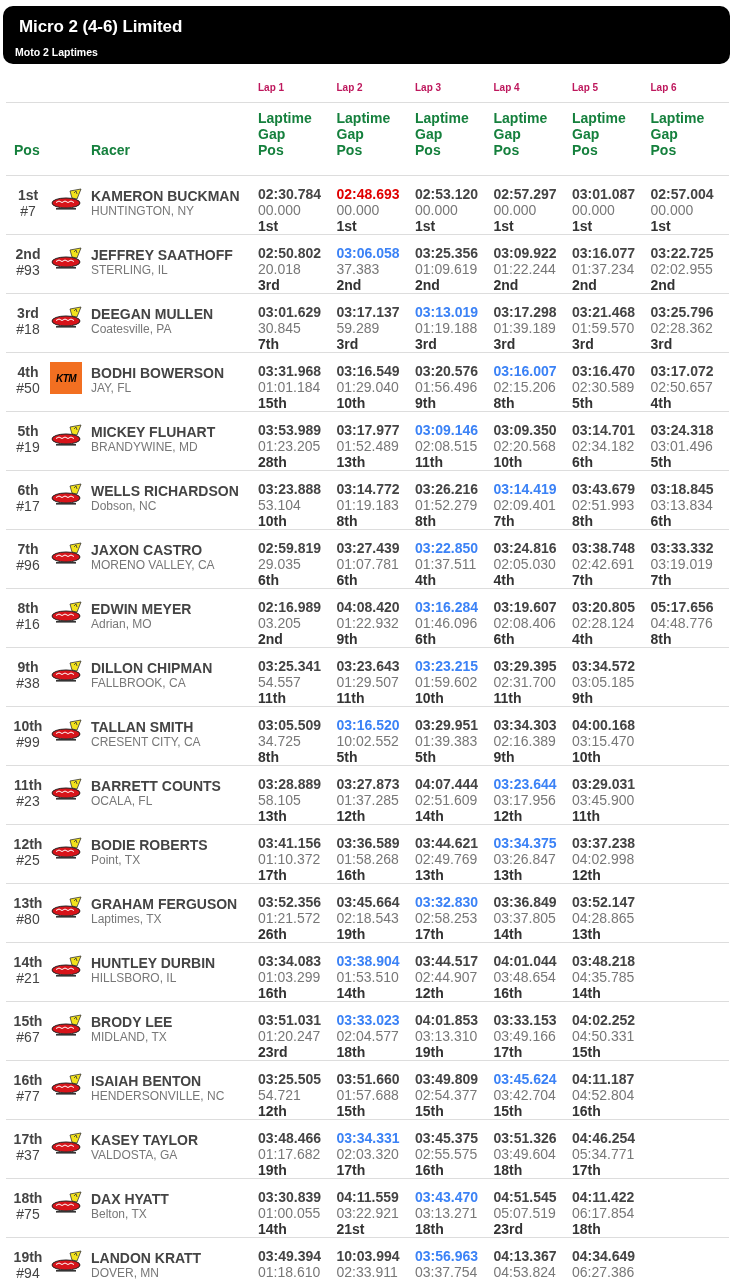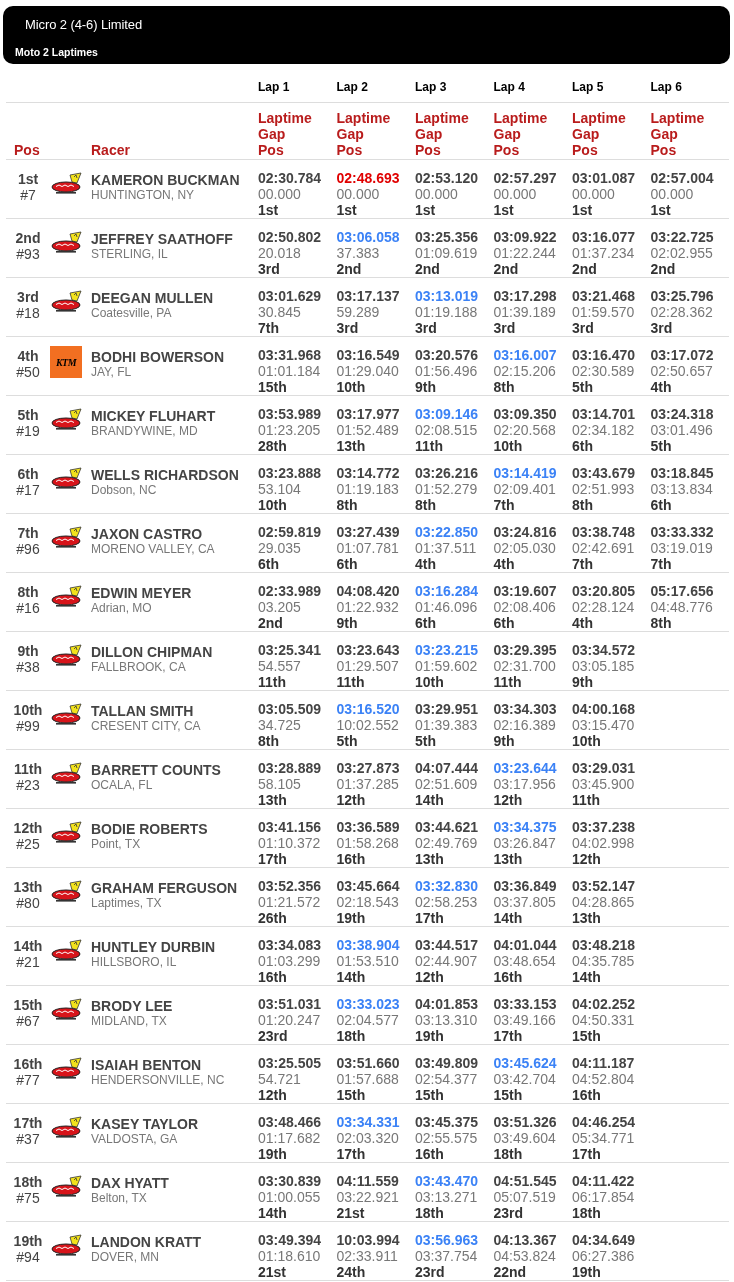--- a/index.html
+++ b/index.html
@@ -1,43 +1,43 @@
 <!DOCTYPE html>
 <html><head>
 <meta charset="utf-8">
 <style>
   html, body { margin:0; padding:0; background:#ffffff; }
   body { width:734px; height:1282px; overflow:hidden; font-family:"Liberation Sans", sans-serif; color:#444; }
   .header { position:absolute; left:3px; top:6px; width:727px; height:58px; background:#000; border-radius:10px; color:#fff; }
-  .header .title { position:absolute; left:22px; top:11px; font-size:13px; font-weight:normal; letter-spacing:-0.1px; }
+  .header .title { position:absolute; left:16px; top:11px; font-size:17px; font-weight:bold; letter-spacing:-0.1px; }
   .header .subtitle { position:absolute; left:12px; top:40px; font-size:10.5px; font-weight:bold; }
   table { position:absolute; left:6px; top:70px; width:721px; border-collapse:collapse; table-layout:fixed; }
   th, td { padding:0; vertical-align:top; text-align:left; }
   col.c-pos { width:44px; } col.c-logo { width:41px; } col.c-racer { width:167px; }
   col.c-lap { width:78.5px; }
-  thead tr.laps th { height:30px; border-bottom:1px solid #ddd; font-size:12px; font-weight:bold; color:#000000; vertical-align:middle; padding-top:2px; }
-  thead tr.sub th { height:55px; border-bottom:1px solid #ddd; font-size:14px; font-weight:bold; color:#b91c1c; vertical-align:bottom; padding-bottom:1px; line-height:16px; }
+  thead tr.laps th { height:30px; border-bottom:1px solid #ddd; font-size:10px; font-weight:bold; color:#be185d; vertical-align:middle; padding-top:2px; }
+  thead tr.sub th { height:55px; border-bottom:1px solid #ddd; font-size:14px; font-weight:bold; color:#15803d; vertical-align:bottom; padding-bottom:17px; line-height:16px; }
   thead tr.sub th.pos-h { text-align:left; padding-left:8px; }
   tbody tr { height:56.4px; border-bottom:1px solid #ddd; }
   td.pos { text-align:center; font-size:14px; line-height:15.5px; padding-top:12px; color:#444; }
   td.pos .place { font-weight:bold; display:block; }
   td.pos .num { display:block; }
   td.logo { padding-top:11px; }
   td.racer { padding-top:12px; }
   td.racer .name { font-size:14px; font-weight:bold; color:#444; line-height:16px; display:block; white-space:nowrap; }
   td.racer .loc { font-size:12px; color:#777; line-height:15px; display:block; white-space:nowrap; }
   td.lap { padding-top:10px; font-size:14px; line-height:16px; }
   td.lap .lt { font-weight:bold; display:block; color:#444; }
   td.lap .lt.best { color:#e00000; }
   td.lap .lt.pb { color:#3b82f6; }
   td.lap .gap { display:block; color:#777; }
   td.lap .lp { display:block; font-weight:bold; color:#333; }
   .brand-gas { width:34px; height:26px; display:block; }
   .brand-ktm { width:32px; height:32px; background:#f26f21; display:flex; align-items:center; justify-content:center; margin-top:-2px; }
-  .brand-ktm span { font-family:Liberation Serif, serif; font-weight:bold; font-style:italic; font-size:10px; color:#000; letter-spacing:-0.5px; }
+  .brand-ktm span { font-family:Liberation Sans, sans-serif; font-weight:bold; font-style:italic; font-size:10px; color:#000; letter-spacing:-0.5px; }
 </style>
 </head>
 <body>
 
 <div class="header">
   <div class="title">Micro 2 (4-6) Limited</div>
   <div class="subtitle">Moto 2 Laptimes</div>
 </div>
 
 <table>
@@ -452,21 +452,21 @@
             <ellipse cx="16" cy="16" rx="14" ry="5" fill="#d7141a" stroke="#222" stroke-width="1"></ellipse>
             <path d="M6,15.5 q3,-3 6,0 q3,-3 6,0 q3,-3 6,0" stroke="#fff" stroke-width="1" fill="none"></path>
             <rect x="6" y="21" width="20" height="1.6" fill="#333"></rect>
           </svg>
         </td>
         <td class="racer">
           <span class="name">EDWIN MEYER</span>
           <span class="loc">Adrian, MO</span>
         </td>
         <td class="lap">
-          <span class="lt">02:33.989</span>
+          <span class="lt">02:16.989</span>
           <span class="gap">03.205</span>
           <span class="lp">2nd</span>
         </td>
         <td class="lap">
           <span class="lt">04:08.420</span>
           <span class="gap">01:22.932</span>
           <span class="lp">9th</span>
         </td>
         <td class="lap">
           <span class="lt pb">03:16.284</span>

